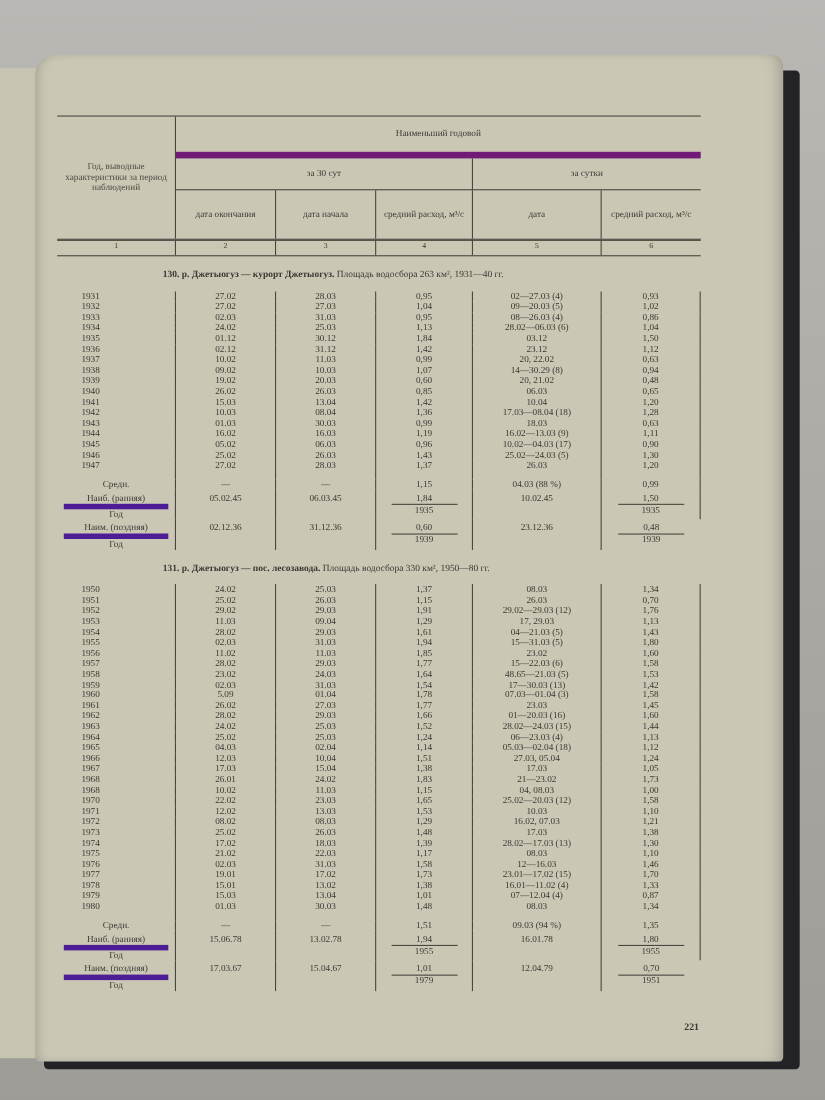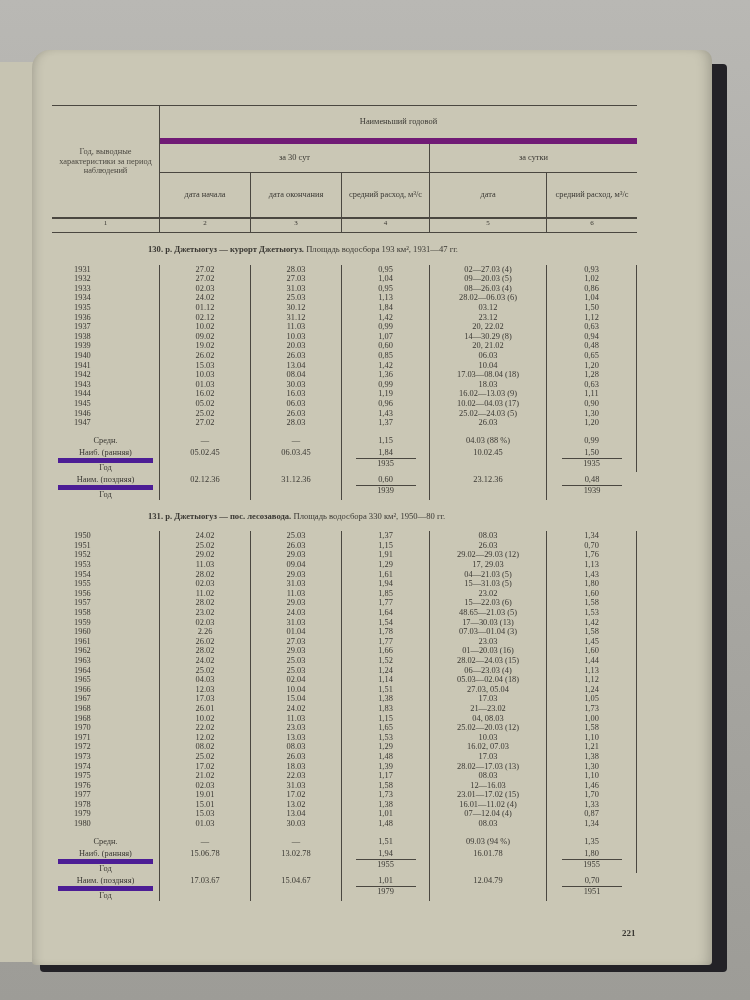--- a/index.html
+++ b/index.html
@@ -69,39 +69,39 @@
 <div class="content">
   <div class="hdr">
     <div class="hdr-left">Год, выводные характеристики за период наблюдений</div>
     <div class="hdr-right">
       <div class="hdr-top">Наименьший годовой</div>
       <div class="hdr-mid">
         <div>за 30 сут</div>
         <div>за сутки</div>
       </div>
       <div class="hdr-sub">
+        <div>дата окончания</div>
         <div>дата начала</div>
-        <div>дата окончания</div>
         <div>средний расход, м³/с</div>
         <div>дата</div>
         <div>средний расход, м³/с</div>
       </div>
     </div>
   </div>
   <div class="numrow">
     <div>1</div>
     <div>2</div>
     <div>3</div>
     <div>4</div>
     <div>5</div>
     <div>6</div>
   </div>
 
   <div id="sections">
-      <div class="section-title"><b>130. р. Джетыогуз — курорт Джетыогуз.</b> <span>Площадь водосбора 193 км², 1931—47 гг.</span></div>
+      <div class="section-title"><b>130. р. Джетыогуз — курорт Джетыогуз.</b> <span>Площадь водосбора 263 км², 1931—40 гг.</span></div>
       <div class="tbl">
         <div class="c yr">1931</div>
         <div class="c">27.02</div>
         <div class="c">28.03</div>
         <div class="c">0,95</div>
         <div class="c">02—27.03 (4)</div>
         <div class="c">0,93</div>
         <div class="c yr">1932</div>
         <div class="c">27.02</div>
         <div class="c">27.03</div>
@@ -279,21 +279,21 @@
         <div class="c">1,64</div>
         <div class="c">48.65—21.03 (5)</div>
         <div class="c">1,53</div>
         <div class="c yr">1959</div>
         <div class="c">02.03</div>
         <div class="c">31.03</div>
         <div class="c">1,54</div>
         <div class="c">17—30.03 (13)</div>
         <div class="c">1,42</div>
         <div class="c yr">1960</div>
-        <div class="c">2.26</div>
+        <div class="c">5.09</div>
         <div class="c">01.04</div>
         <div class="c">1,78</div>
         <div class="c">07.03—01.04 (3)</div>
         <div class="c">1,58</div>
         <div class="c yr">1961</div>
         <div class="c">26.02</div>
         <div class="c">27.03</div>
         <div class="c">1,77</div>
         <div class="c">23.03</div>
         <div class="c">1,45</div>

